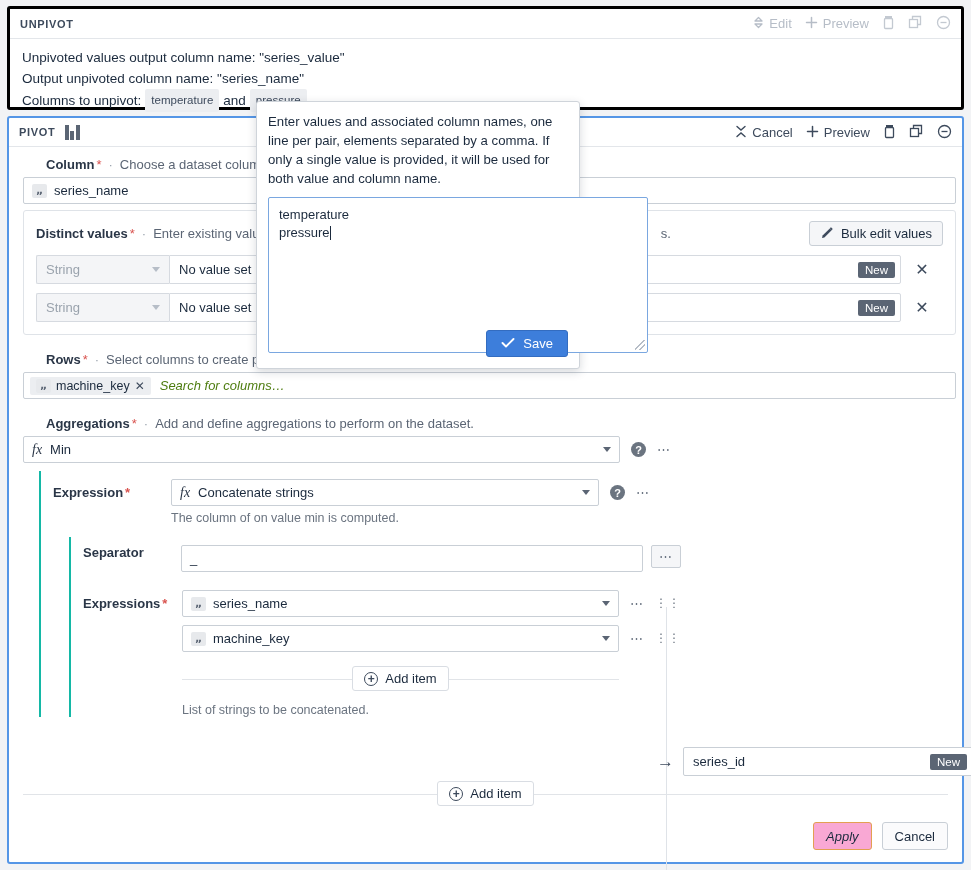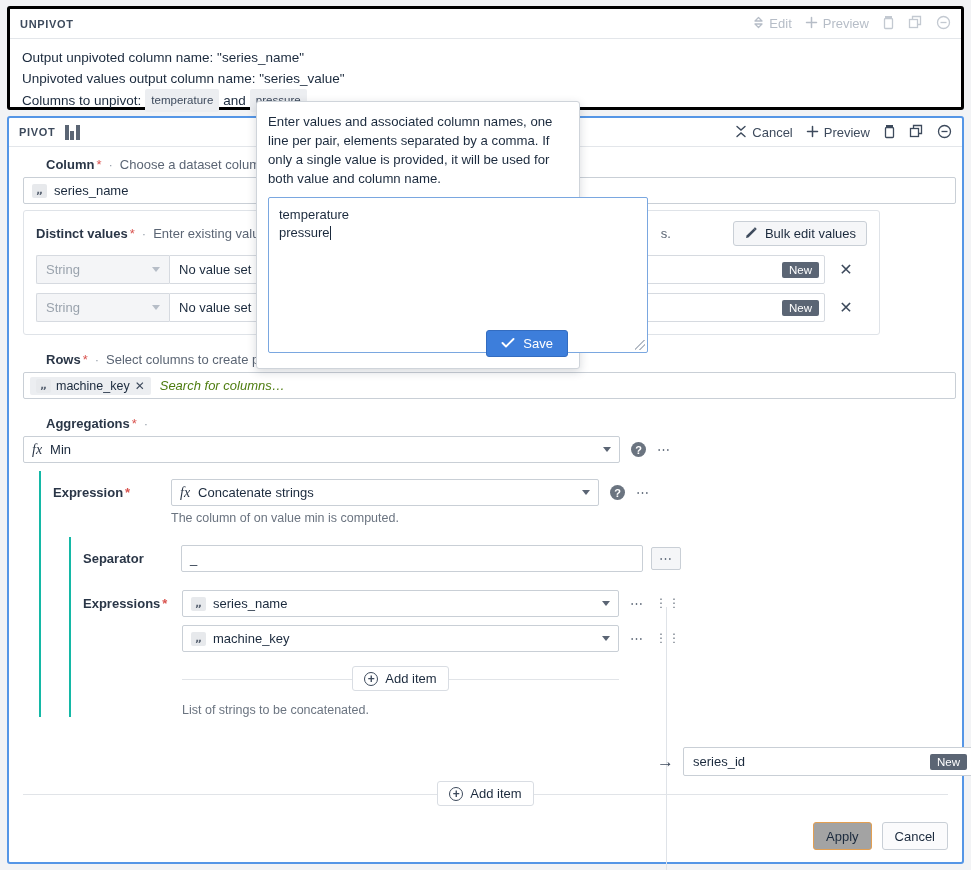--- a/index.html
+++ b/index.html
@@ -256,21 +256,21 @@
   .btn {
     height: 28px; min-width: 58px;
     border-radius: 3px; border: 1px solid #c9cfd6;
     background: #fbfbfc; color: #1b2a3d;
     font-size: 13px;
     display: inline-flex; align-items: center; justify-content: center;
     padding: 0 12px; cursor: pointer;
     font-family: "Liberation Sans", sans-serif;
   }
   .btn.apply {
-    background: #a3a3a3; border-color: #e39f52; color: #1b2a3d;
+    background: #f9a8d4; border-color: #e39f52; color: #1b2a3d; font-style: italic;
   }
 
   
   #bulk-popover {
     position: absolute; left: 256px; top: 101px;
     width: 324px; height: 268px;
     background: #fff;
     border: 1px solid #cfd4da;
     border-radius: 3px;
     box-shadow: 0 3px 10px rgba(20,30,45,.17);
@@ -350,22 +350,22 @@
         </span>
         <span class="ico">
           <svg width="15" height="15" viewBox="0 0 15 15">
               <circle cx="7.5" cy="7.5" r="6" fill="none" stroke="#c3c9d1" stroke-width="1.3"></circle>
               <path d="M4.5 7.5 H10.5" stroke="#c3c9d1" stroke-width="1.3"></path>
             </svg>
         </span>
       </div>
     </div>
     <div class="unpivot-body">
+      <div class="line">Unpivoted values output column name:  "series_value"</div>
       <div class="line">Output unpivoted column name:  "series_name"</div>
-      <div class="line">Unpivoted values output column name:  "series_value"</div>
       <div class="line">
         <span>Columns to unpivot:</span>
         <span class="chip">temperature</span>
         <span>and</span>
         <span class="chip">pressure</span>
       </div>
     </div>
   </div>
 
   <div id="pivot-card">
@@ -421,21 +421,21 @@
         <span class="field-label">Column</span>
         <span class="req">*</span>
         <span class="sep-dot">·</span>
         <span class="field-desc nowrap">Choose a dataset column to</span>
       </div>
       <div class="input" style="width:933px">
         <span class="qicon">„</span>
         <span>series_name</span>
       </div>
 
-      <div class="subpanel" style="width:857px">
+      <div class="subpanel" style="width:933px">
         <div class="dv-head">
           <span class="field-label">Distinct values</span>
           <span class="req">*</span>
           <span class="sep-dot">·</span>
           <span class="field-desc nowrap">Enter existing value</span>
           <span class="field-desc" style="margin-left:394px">s.</span>
           <button class="bulk-btn">
             <span class="ico">
               <svg width="14" height="14" viewBox="0 0 14 14">
                   <path d="M2 12 L2.6 9.6 L9.8 2.4 L11.6 4.2 L4.4 11.4 Z" fill="#3d4a5c"></path>
@@ -483,20 +483,21 @@
           <span>machine_key</span>
           <span class="tx">✕</span>
         </span>
         <span class="token-ph">Search for columns…</span>
       </div>
 
       <div class="label-row" style="margin-top:17px">
         <span class="field-label">Aggregations</span>
         <span class="req">*</span>
         <span class="sep-dot">·</span>
+        <span class="field-desc">Add and define aggregations to perform on the dataset.</span>
       </div>
 
       <div style="display:flex;align-items:center;width:648px">
         <div class="agg-select">
           <span class="fx">fx</span>
           <span>Min</span>
           <span class="chev"></span>
         </div>
         <span class="help-ico">?</span>
         <span class="dots">⋯</span>
@@ -511,21 +512,21 @@
             <span class="fx">fx</span>
             <span>Concatenate strings</span>
             <span class="chev"></span>
           </div>
           <span class="help-ico">?</span>
           <span class="dots">⋯</span>
         </div>
         <div class="hint" style="margin-left:118px">The column of on value min is computed.</div>
 
         <div class="indent-box" style="width:612px;margin-top:12px">
-          <div style="display:flex;align-items:center">
+          <div style="display:flex;align-items:flex-start">
             <span class="sub-label">Separator</span>
             <div class="input" style="flex:0 0 462px">
               <span>_</span>
             </div>
             <span class="dots" style="margin-left:8px;border:1px solid #c9cfd6;border-radius:2px;padding:3px 7px;background:#f5f6f8">⋯</span>
           </div>
 
           <div style="display:flex;align-items:flex-start;margin-top:18px">
             <span class="sub-label" style="padding-top:6px">
               <span>Expressions</span><span class="req">*</span>

